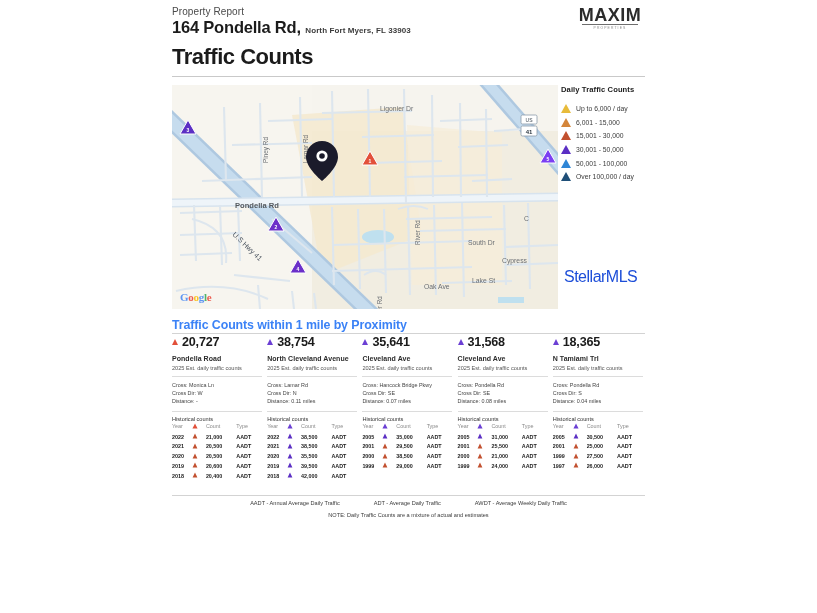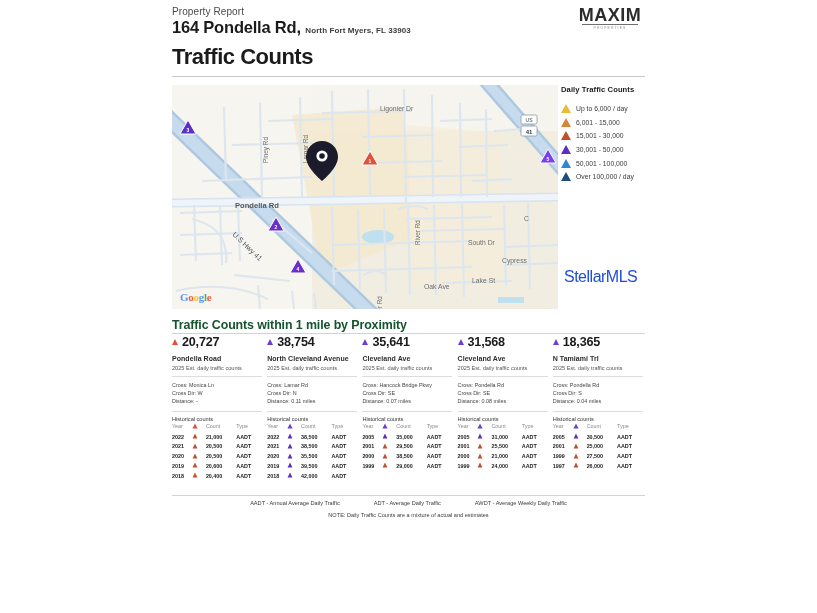--- a/index.html
+++ b/index.html
@@ -121,21 +121,21 @@
     border-bottom-width: 9px;
     border-bottom-style: solid;
   }
   .tri-sm {
     border-left-width: 3.4px; border-right-width: 3.4px; border-bottom-width: 6px;
   }
 
   
   .prox-title {
     position: absolute; left: 4px; top: 318px;
-    font-size: 12.4px; font-weight: bold; color: #14532d;
+    font-size: 12.4px; font-weight: bold; color: #3b82f6;
     letter-spacing: -0.1px;
   }
   .prox-rule {
     position: absolute; left: 4px; top: 333px;
     width: 473px; height: 1px; background: #d3d3d3;
   }
   .cols {
     position: absolute; left: 4px; top: 334px;
     width: 476px;
     display: flex;

